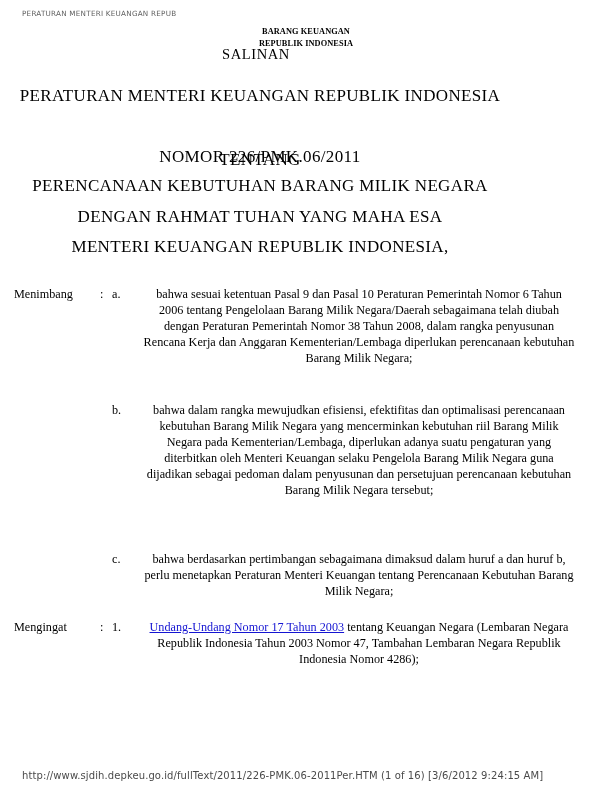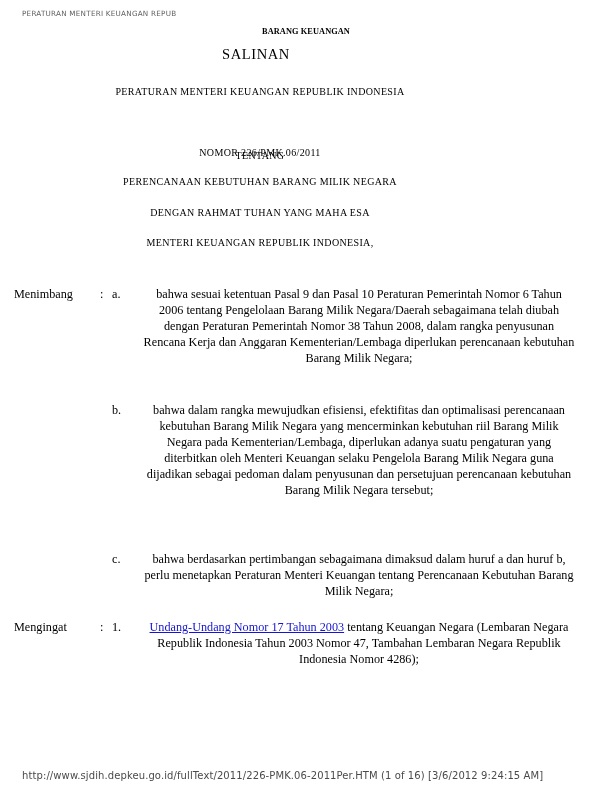--- a/index.html
+++ b/index.html
@@ -66,21 +66,21 @@
     text-align: center;
     font-size: 14.5px;
     letter-spacing: 0.6px;
   }
 
   .title-line {
     position: absolute;
     left: 0;
     width: 520px;
     text-align: center;
-    font-size: 10px;
+    font-size: 17px;
     letter-spacing: 0.35px;
   }
   .t-peraturan { top: 86px; }
   .t-nomor     { top: 124px; margin-top: 23px; }
   .t-tentang   { top: 150px; }
   .t-judul     { top: 176px; }
   .t-dengan    { top: 207px; }
   .t-menteri   { top: 237px; }
 
   
@@ -128,20 +128,21 @@
 </style>
 </head>
 <body>
 
 <div class="print-header">PERATURAN MENTERI KEUANGAN REPUB</div>
 
 <div class="doc">
 
   <div class="kop">
     <div>BARANG KEUANGAN</div>
+    <div>REPUBLIK INDONESIA</div>
   </div>
 
   <div class="salinan">SALINAN</div>
 
   <div class="title-line t-peraturan">PERATURAN MENTERI KEUANGAN REPUBLIK INDONESIA</div>
   <div class="title-line t-nomor">NOMOR 226/PMK.06/2011</div>
   <div class="title-line t-tentang">TENTANG</div>
   <div class="title-line t-judul">PERENCANAAN KEBUTUHAN BARANG MILIK NEGARA</div>
   <div class="title-line t-dengan">DENGAN RAHMAT TUHAN YANG MAHA ESA</div>
   <div class="title-line t-menteri">MENTERI KEUANGAN REPUBLIK INDONESIA,</div>

